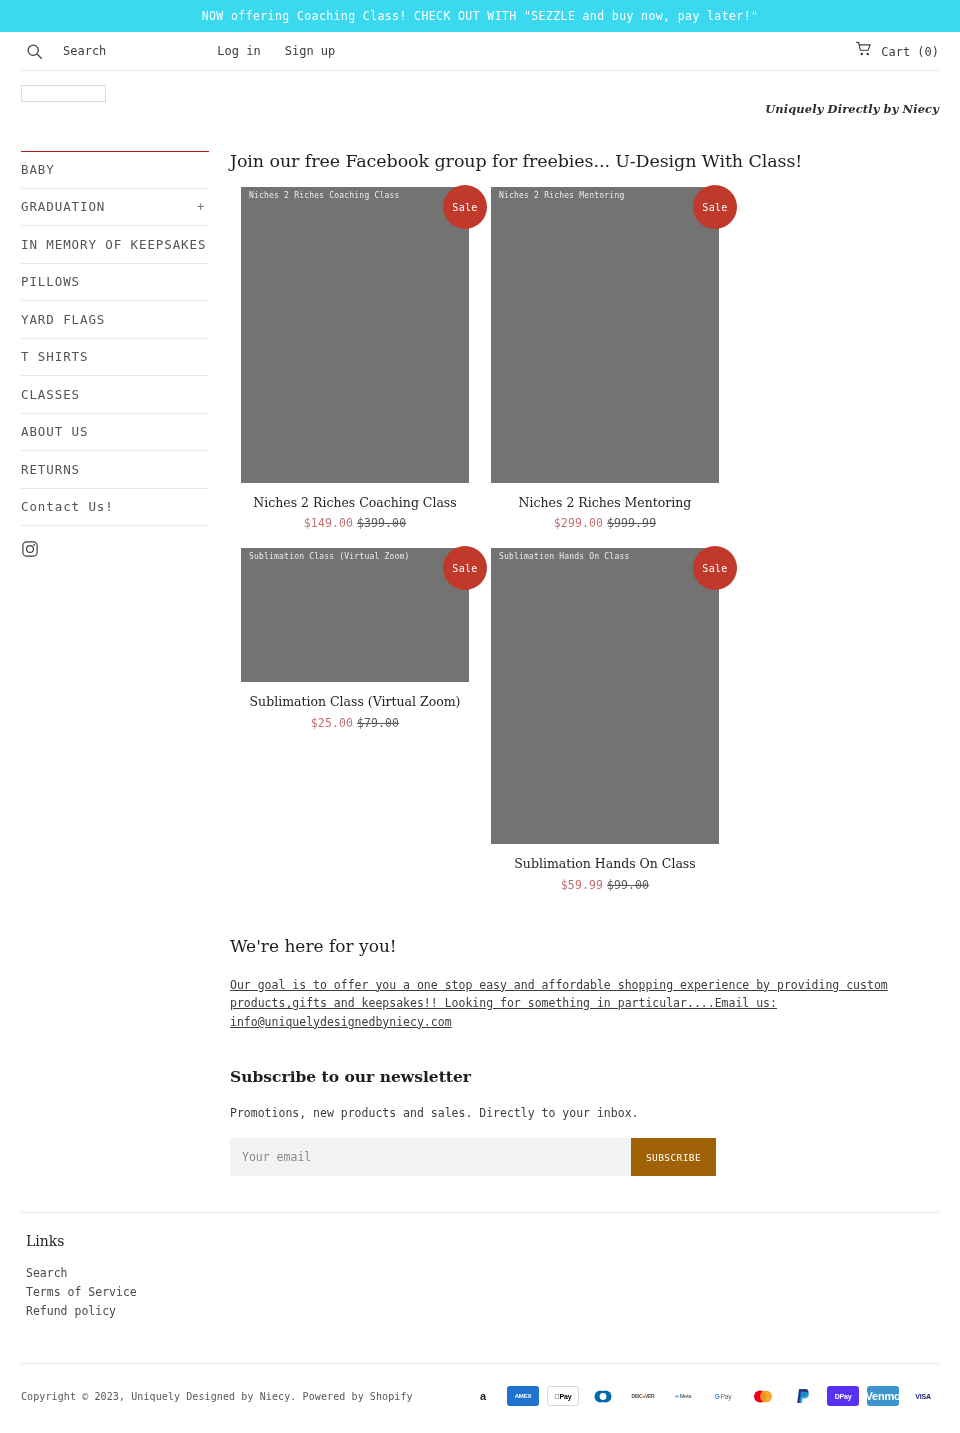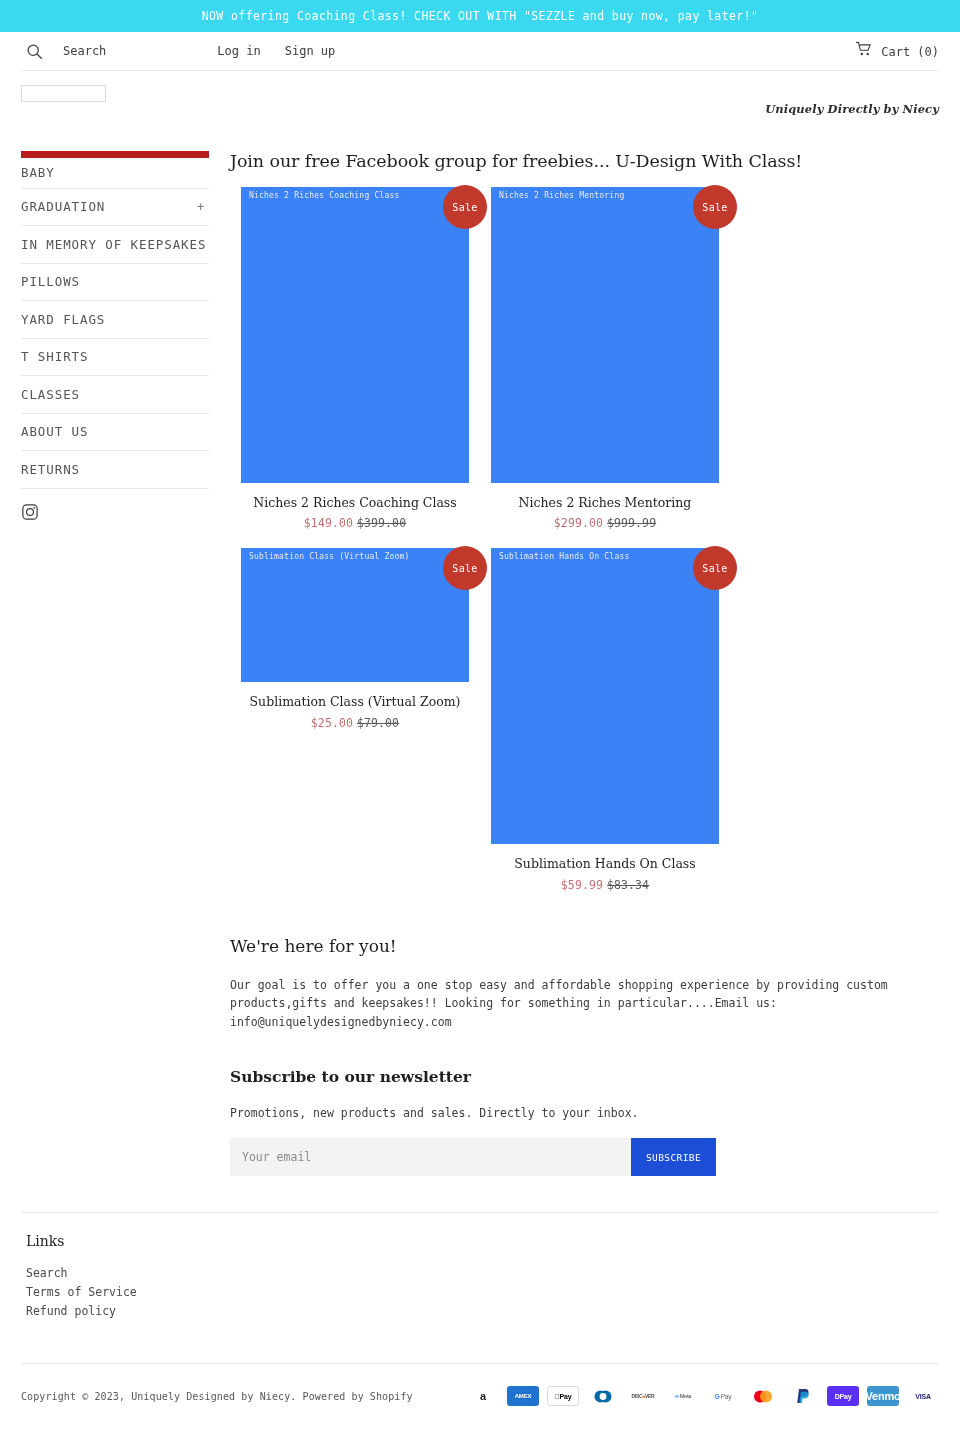--- a/index.html
+++ b/index.html
@@ -92,21 +92,21 @@
     border-bottom: 1px solid #e8e8e8;
     height: 37.5px;
     display: flex;
     align-items: center;
     justify-content: space-between;
     font-size: 12.5px;
     color: #555555;
     letter-spacing: 0.9px;
     cursor: pointer;
   }
-  .nav-item:first-child { border-top: 7px solid #b91c1c; }
+  .nav-item:first-child { border-top: 1px solid #b91c1c; }
   .nav-item .plus { font-size: 12px; color: #777; padding-right: 4px; }
   .social-row { padding-top: 14px; display: flex; gap: 10px; }
   .ig-icon { cursor: pointer; display: block; }
 
   
   .collection-title {
     font-family: "DejaVu Serif", "Liberation Serif", serif;
     font-size: 17.5px;
     font-weight: normal;
     color: #1f1f1f;
@@ -121,21 +121,21 @@
     flex-wrap: wrap;
   }
   .card {
     width: 250px;
     margin-bottom: 18px;
     position: relative;
   }
   .card-inner { width: 228px; margin: 0 auto; }
   .thumb {
     position: relative;
-    background: #3b82f6;
+    background: #737373;
     width: 228px;
     text-decoration: underline;
   }
   .thumb.tall { height: 296px; }
   .thumb.short { height: 134px; }
   .thumb-alt {
     position: absolute;
     left: 8px; top: 4px;
     right: 8px;
     font-size: 8px;
@@ -180,20 +180,21 @@
     font-size: 17px;
     font-weight: normal;
     color: #1f1f1f;
     margin-bottom: 20px;
   }
   .info-body {
     font-size: 11.5px;
     line-height: 1.62;
     color: #3d3d3d;
     max-width: 660px;
+    text-decoration: underline;
   }
   .newsletter-heading {
     font-family: "DejaVu Serif", "Liberation Serif", serif;
     font-size: 15.5px;
     font-weight: bold;
     color: #1f1f1f;
     margin-top: 36px;
     margin-bottom: 20px;
   }
   .newsletter-sub { font-size: 11.5px; color: #3d3d3d; margin-bottom: 18px; }
@@ -204,21 +205,21 @@
     background: #f3f3f3;
     padding: 0 12px;
     font-family: "DejaVu Sans Mono", "Liberation Mono", monospace;
     font-size: 11.5px;
     color: #8a8a8a;
   }
   .email-input::placeholder { color: #8a8a8a; }
   .subscribe-btn {
     width: 85px;
     border: none;
-    background: #1d4ed8;
+    background: #a16207;
     color: #ffffff;
     font-family: "DejaVu Sans Mono", "Liberation Mono", monospace;
     font-size: 9.5px;
     letter-spacing: 0.4px;
     cursor: pointer;
   }
 
   
   .footer-sep {
     margin: 36px 21px 0 21px;
@@ -318,20 +319,23 @@
         </div>
         <div class="nav-item">
           <span>CLASSES</span>
         </div>
         <div class="nav-item">
           <span>ABOUT US</span>
         </div>
         <div class="nav-item">
           <span>RETURNS</span>
         </div>
+        <div class="nav-item">
+          <span>Contact Us!</span>
+        </div>
       </div>
     <div class="social-row">
       <span class="ig-icon">
         <svg width="18" height="18" viewBox="0 0 24 24" fill="none" stroke="#3d3d3d" stroke-width="1.6">
           <rect x="2.5" y="2.5" width="19" height="19" rx="5"></rect>
           <circle cx="12" cy="12" r="4.6"></circle>
           <circle cx="17.6" cy="6.4" r="1.15" fill="#3d3d3d" stroke="none"></circle>
         </svg>
       </span>
     </div>
@@ -370,21 +374,21 @@
             <div class="card-price"><span class="price-sale">$25.00</span><span class="price-was">$79.00</span></div>
           </div>
         </div>
         <div class="card">
           <div class="card-inner">
             <div class="thumb tall">
               <div class="thumb-alt">Sublimation Hands On Class</div>
               <div class="sale-badge">Sale</div>
             </div>
             <div class="card-title">Sublimation Hands On Class</div>
-            <div class="card-price"><span class="price-sale">$59.99</span><span class="price-was">$83.34</span></div>
+            <div class="card-price"><span class="price-sale">$59.99</span><span class="price-was">$99.00</span></div>
           </div>
         </div>
       </div>
 
     <section class="info-block">
       <h2 class="info-heading">We're here for you!</h2>
       <p class="info-body">Our goal is to offer  you a one stop easy and affordable shopping experience by providing custom products,gifts and keepsakes!! Looking for something in particular....Email us: info@uniquelydesignedbyniecy.com</p>
 
       <h2 class="newsletter-heading">Subscribe to our newsletter</h2>
       <p class="newsletter-sub">Promotions, new products and sales. Directly to your inbox.</p>

